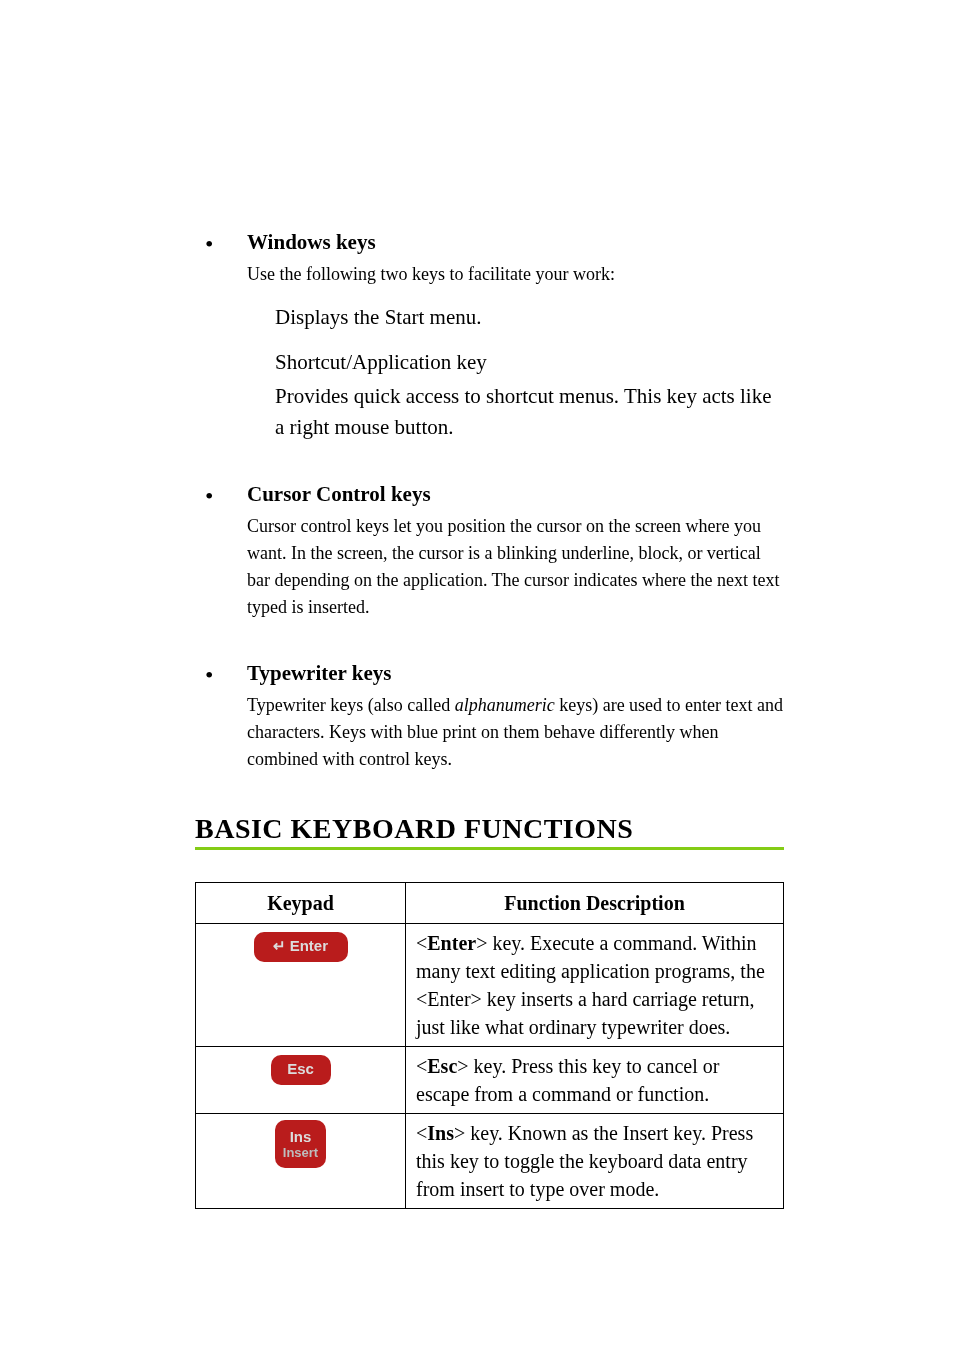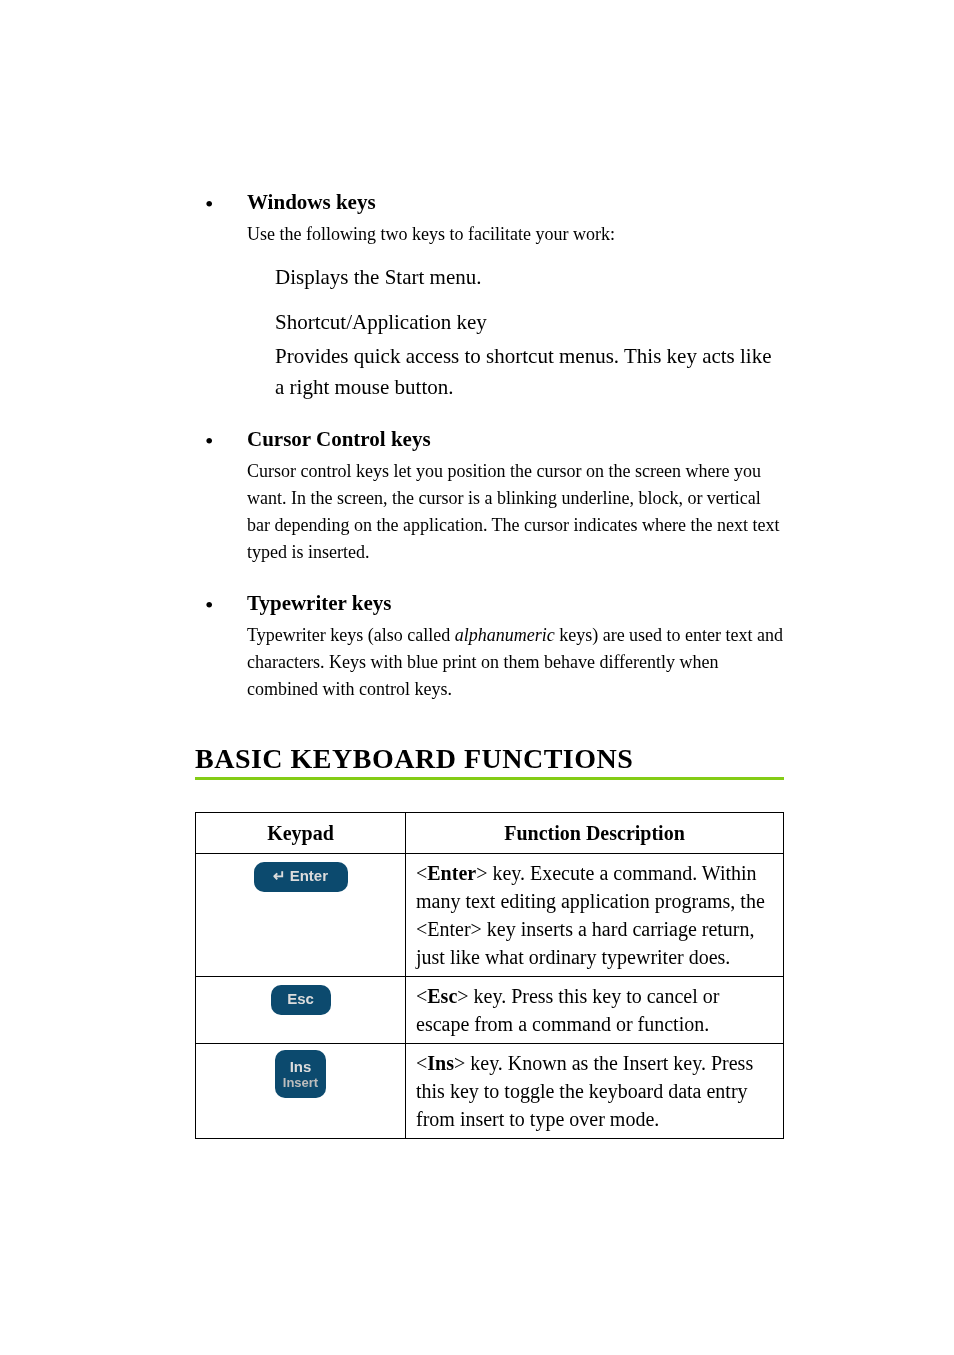--- a/index.html
+++ b/index.html
@@ -5,21 +5,21 @@
     * { margin:0; padding:0; box-sizing:border-box; }
     body {
       width:954px;
       height:1355px;
       background:#fff;
       font-family:Georgia, "Times New Roman", serif;
       color:#000;
       padding:190px 170px 190px 195px;
     }
     ul.main { list-style:none; margin-bottom:40px; }
-    ul.main > li { position:relative; padding-left:52px; margin-bottom:25px; }
+    ul.main > li { position:relative; padding-left:52px; margin-bottom:25px;margin-top:40px; }
     ul.main > li::before {
       content:"•"; position:absolute; left:10px; top:0;
       font-size:24px; line-height:1.2;
     }
     .heading { font-weight:bold; font-size:21px; margin-bottom:6px; }
     .body { font-size:18px; line-height:1.5; margin-bottom:14px; }
     .sub { margin-left:28px; margin-bottom:3px; font-size:21px; line-height:1.47; }
     .sub-body { margin-left:28px; margin-bottom:14px; font-size:21px; line-height:1.47; }
     em.ital { font-style:italic; }
     h1.section {
@@ -38,21 +38,21 @@
       font-size:20px;
       line-height:1.4;
       padding:5px 10px 5px 10px;
       vertical-align:top;
     }
     table.kbd th { font-weight:bold; padding:6px 10px; }
     table.kbd td.keycell { text-align:center; vertical-align:middle; padding:10px 4px; }
     table.kbd td.keycell.top { vertical-align:top; padding-top:6px; }
     .keycap {
       display:inline-flex; flex-direction:column; justify-content:center; align-items:center;
-      background:#0c4a6e; color:#dcdcdc;
+      background:#b91c1c; color:#dcdcdc;
       border-radius:10px;
       font-family:Arial, sans-serif;
       font-weight:bold;
       padding:2px 10px;
       min-height:30px;
       line-height:1.1;
     }
     .keycap.wide { min-width:94px; }
     .keycap.wide2 { min-width:60px; padding:2px 12px; }
     .keycap.tall { min-height:48px; padding:4px 8px; }

